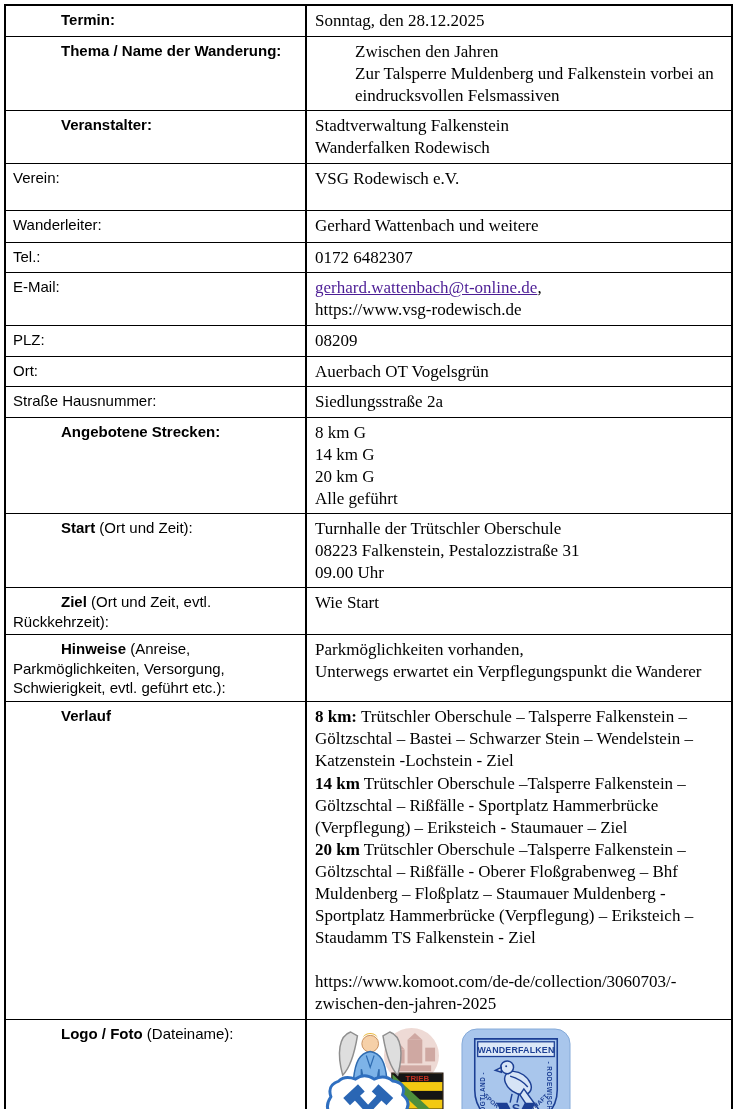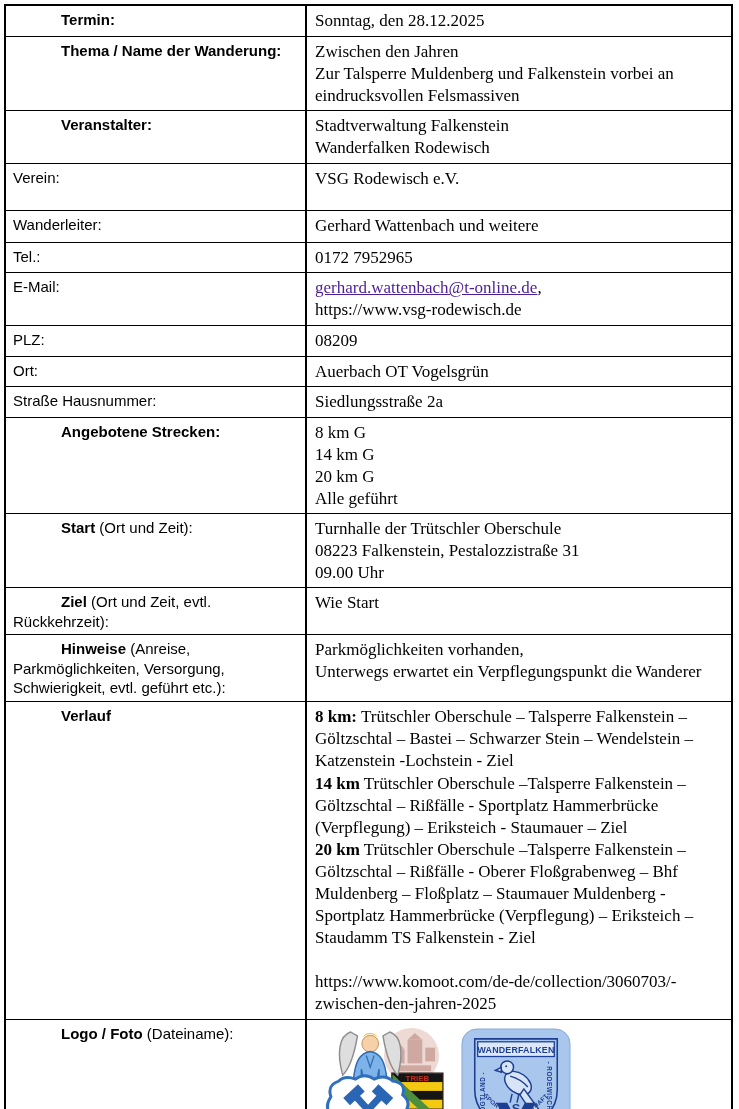--- a/index.html
+++ b/index.html
@@ -26,21 +26,21 @@
 
 <div class="doc">
   <div class="tbl">
     <div id="rows">
         <div class="row" style="min-height: 30px;">
           <div class="cell label-cell"><span class="b">Termin:</span></div>
           <div class="cell value-cell">
             <div class="vline"><span>Sonntag, den 28.12.2025</span></div>
           </div>
         </div>
-        <div class="row" style="min-height: 67px;">
+        <div class="row" style="min-height: 67px; gap: 40px;">
           <div class="cell label-cell"><span class="b">Thema / Name der Wanderung:</span></div>
           <div class="cell value-cell">
             <div class="vline"><span>Zwischen den Jahren</span></div>
             <div class="vline"><span>Zur Talsperre Muldenberg und Falkenstein vorbei an eindrucksvollen Felsmassiven</span></div>
           </div>
         </div>
         <div class="row" style="min-height: 52px;">
           <div class="cell label-cell"><span class="b">Veranstalter:</span></div>
           <div class="cell value-cell">
             <div class="vline"><span>Stadtverwaltung Falkenstein</span></div>
@@ -55,21 +55,21 @@
         </div>
         <div class="row" style="min-height: 31px;">
           <div class="cell label-cell"><span>Wanderleiter:</span></div>
           <div class="cell value-cell">
             <div class="vline"><span>Gerhard Wattenbach und weitere</span></div>
           </div>
         </div>
         <div class="row" style="min-height: 27px;">
           <div class="cell label-cell"><span>Tel.:</span></div>
           <div class="cell value-cell">
-            <div class="vline"><span>0172 7952965</span></div>
+            <div class="vline"><span>0172 6482307</span></div>
           </div>
         </div>
         <div class="row" style="min-height: 52px;">
           <div class="cell label-cell"><span>E-Mail:</span></div>
           <div class="cell value-cell">
             <div class="vline"><a class="email-link" href="#">gerhard.wattenbach@t-online.de</a><span>,</span></div>
             <div class="vline"><span>https://www.vsg-rodewisch.de</span></div>
           </div>
         </div>
         <div class="row" style="min-height: 30px;">

